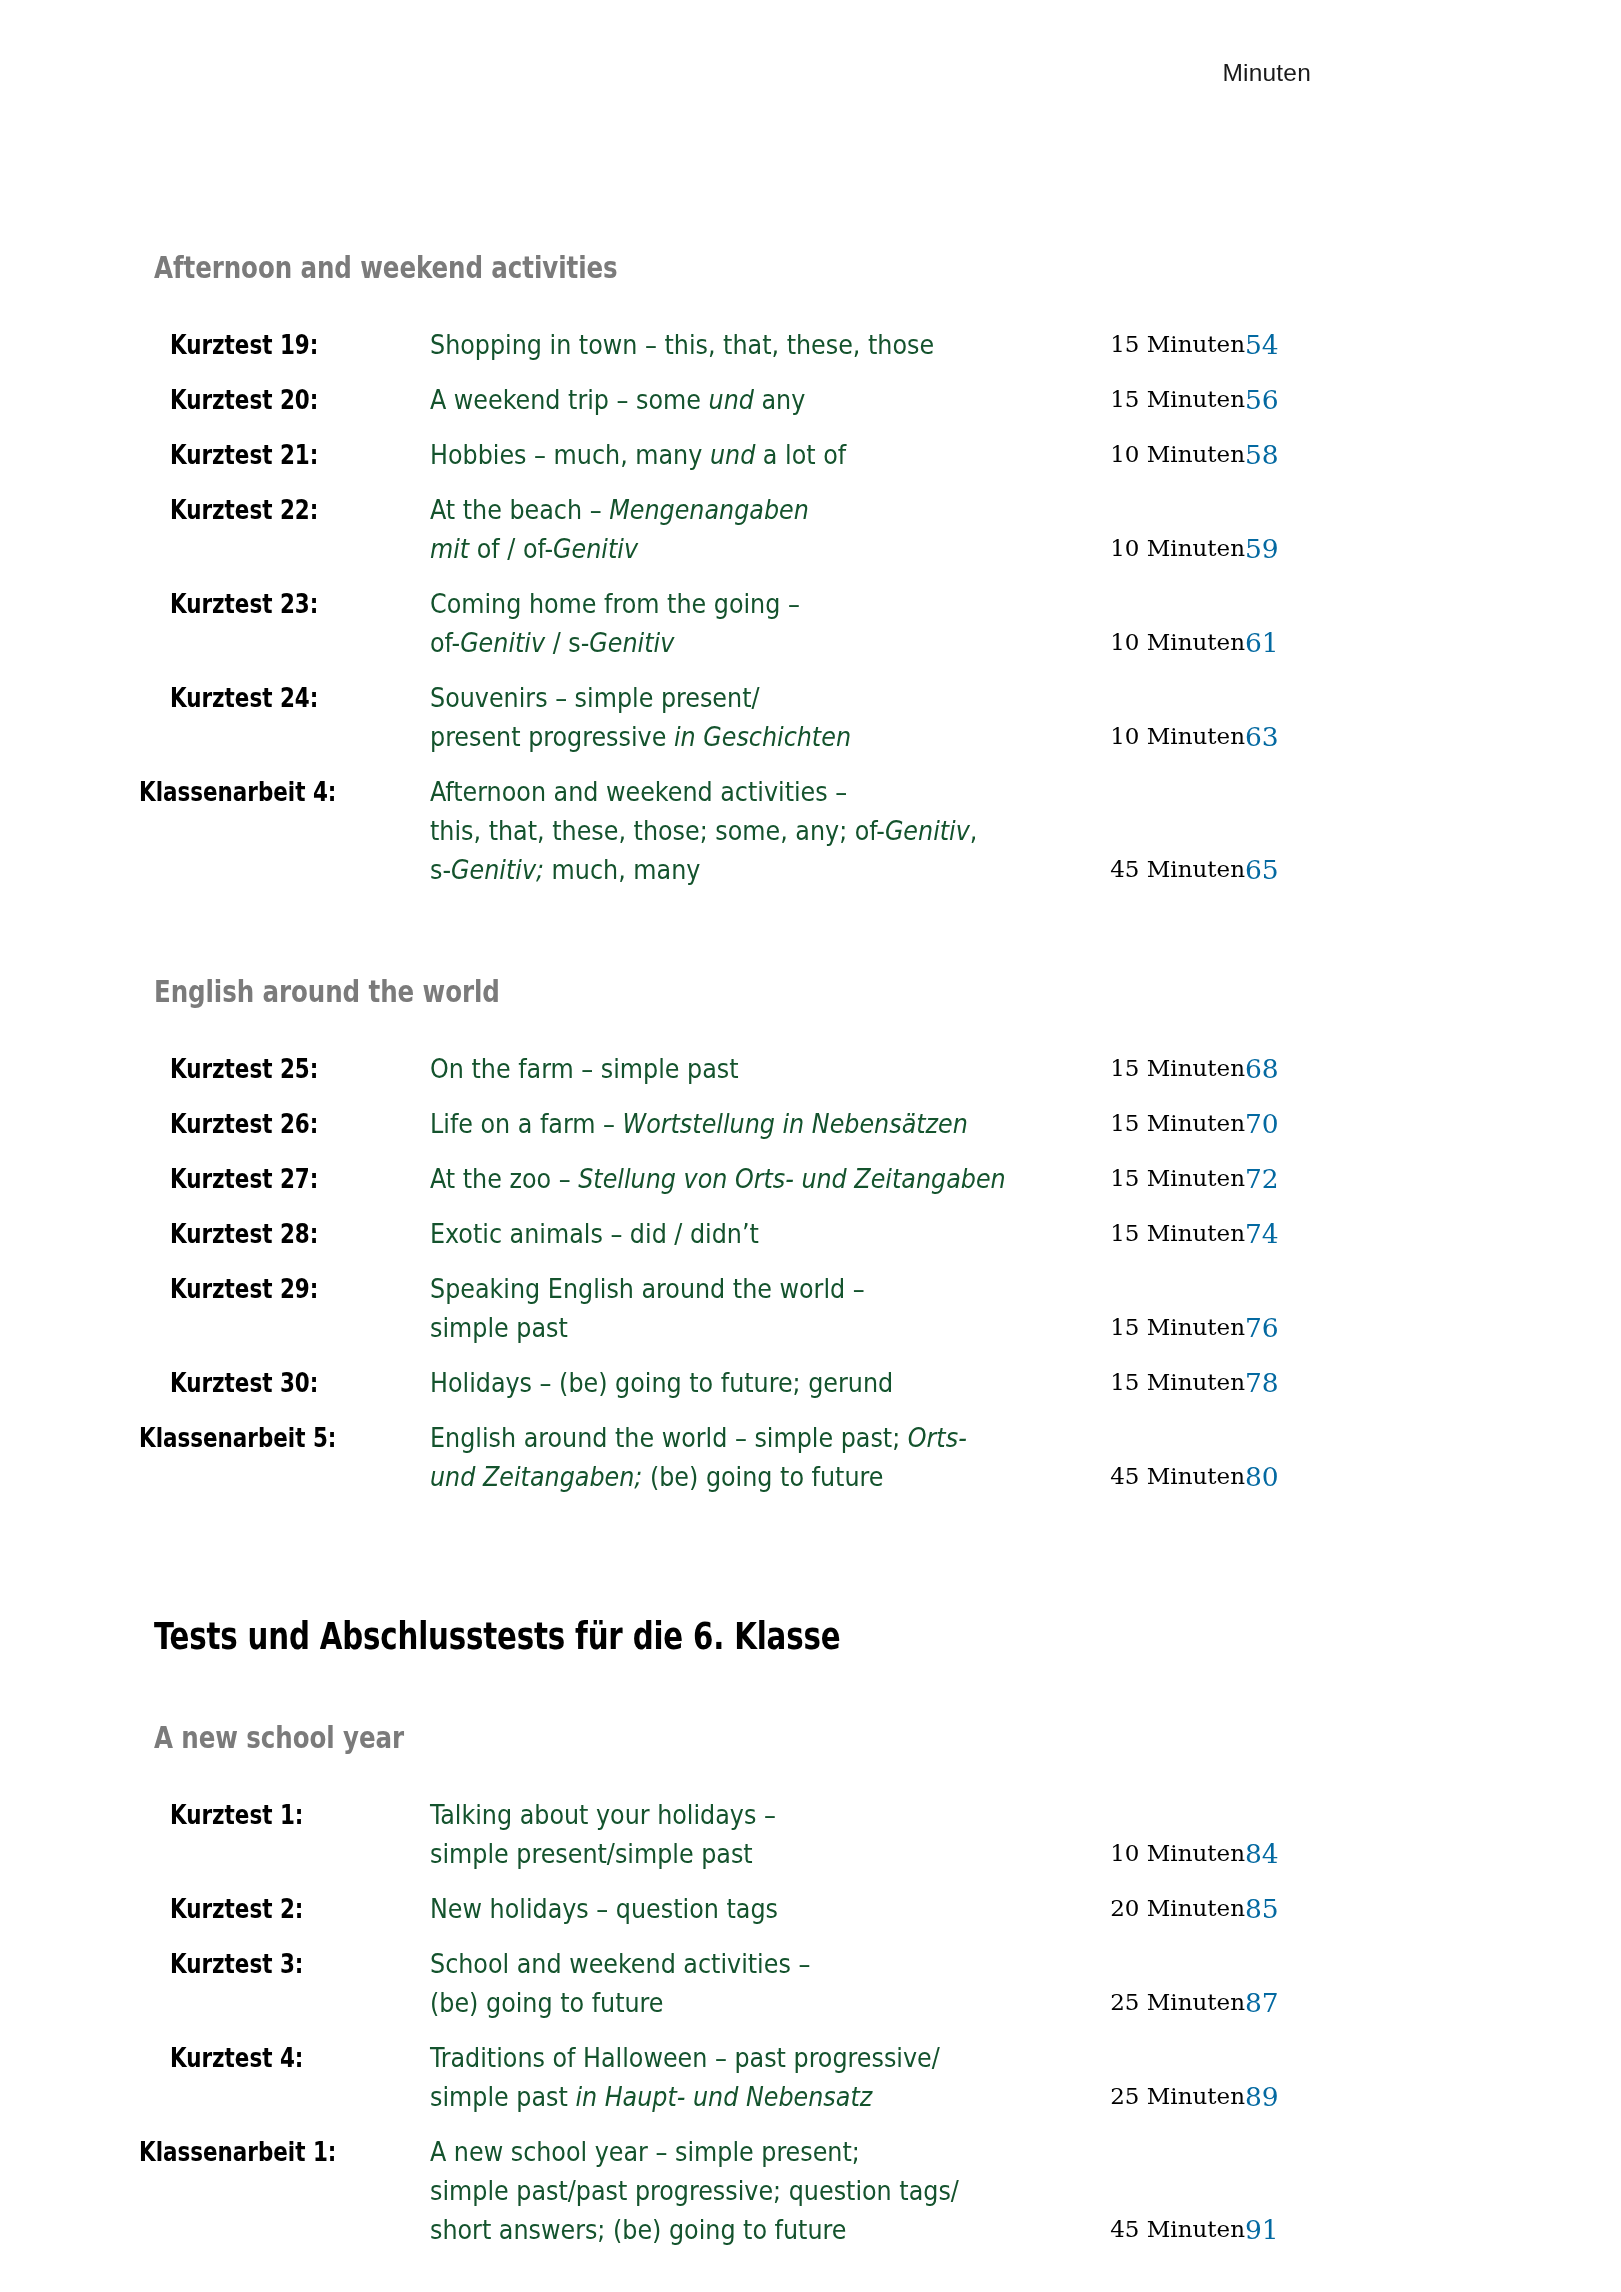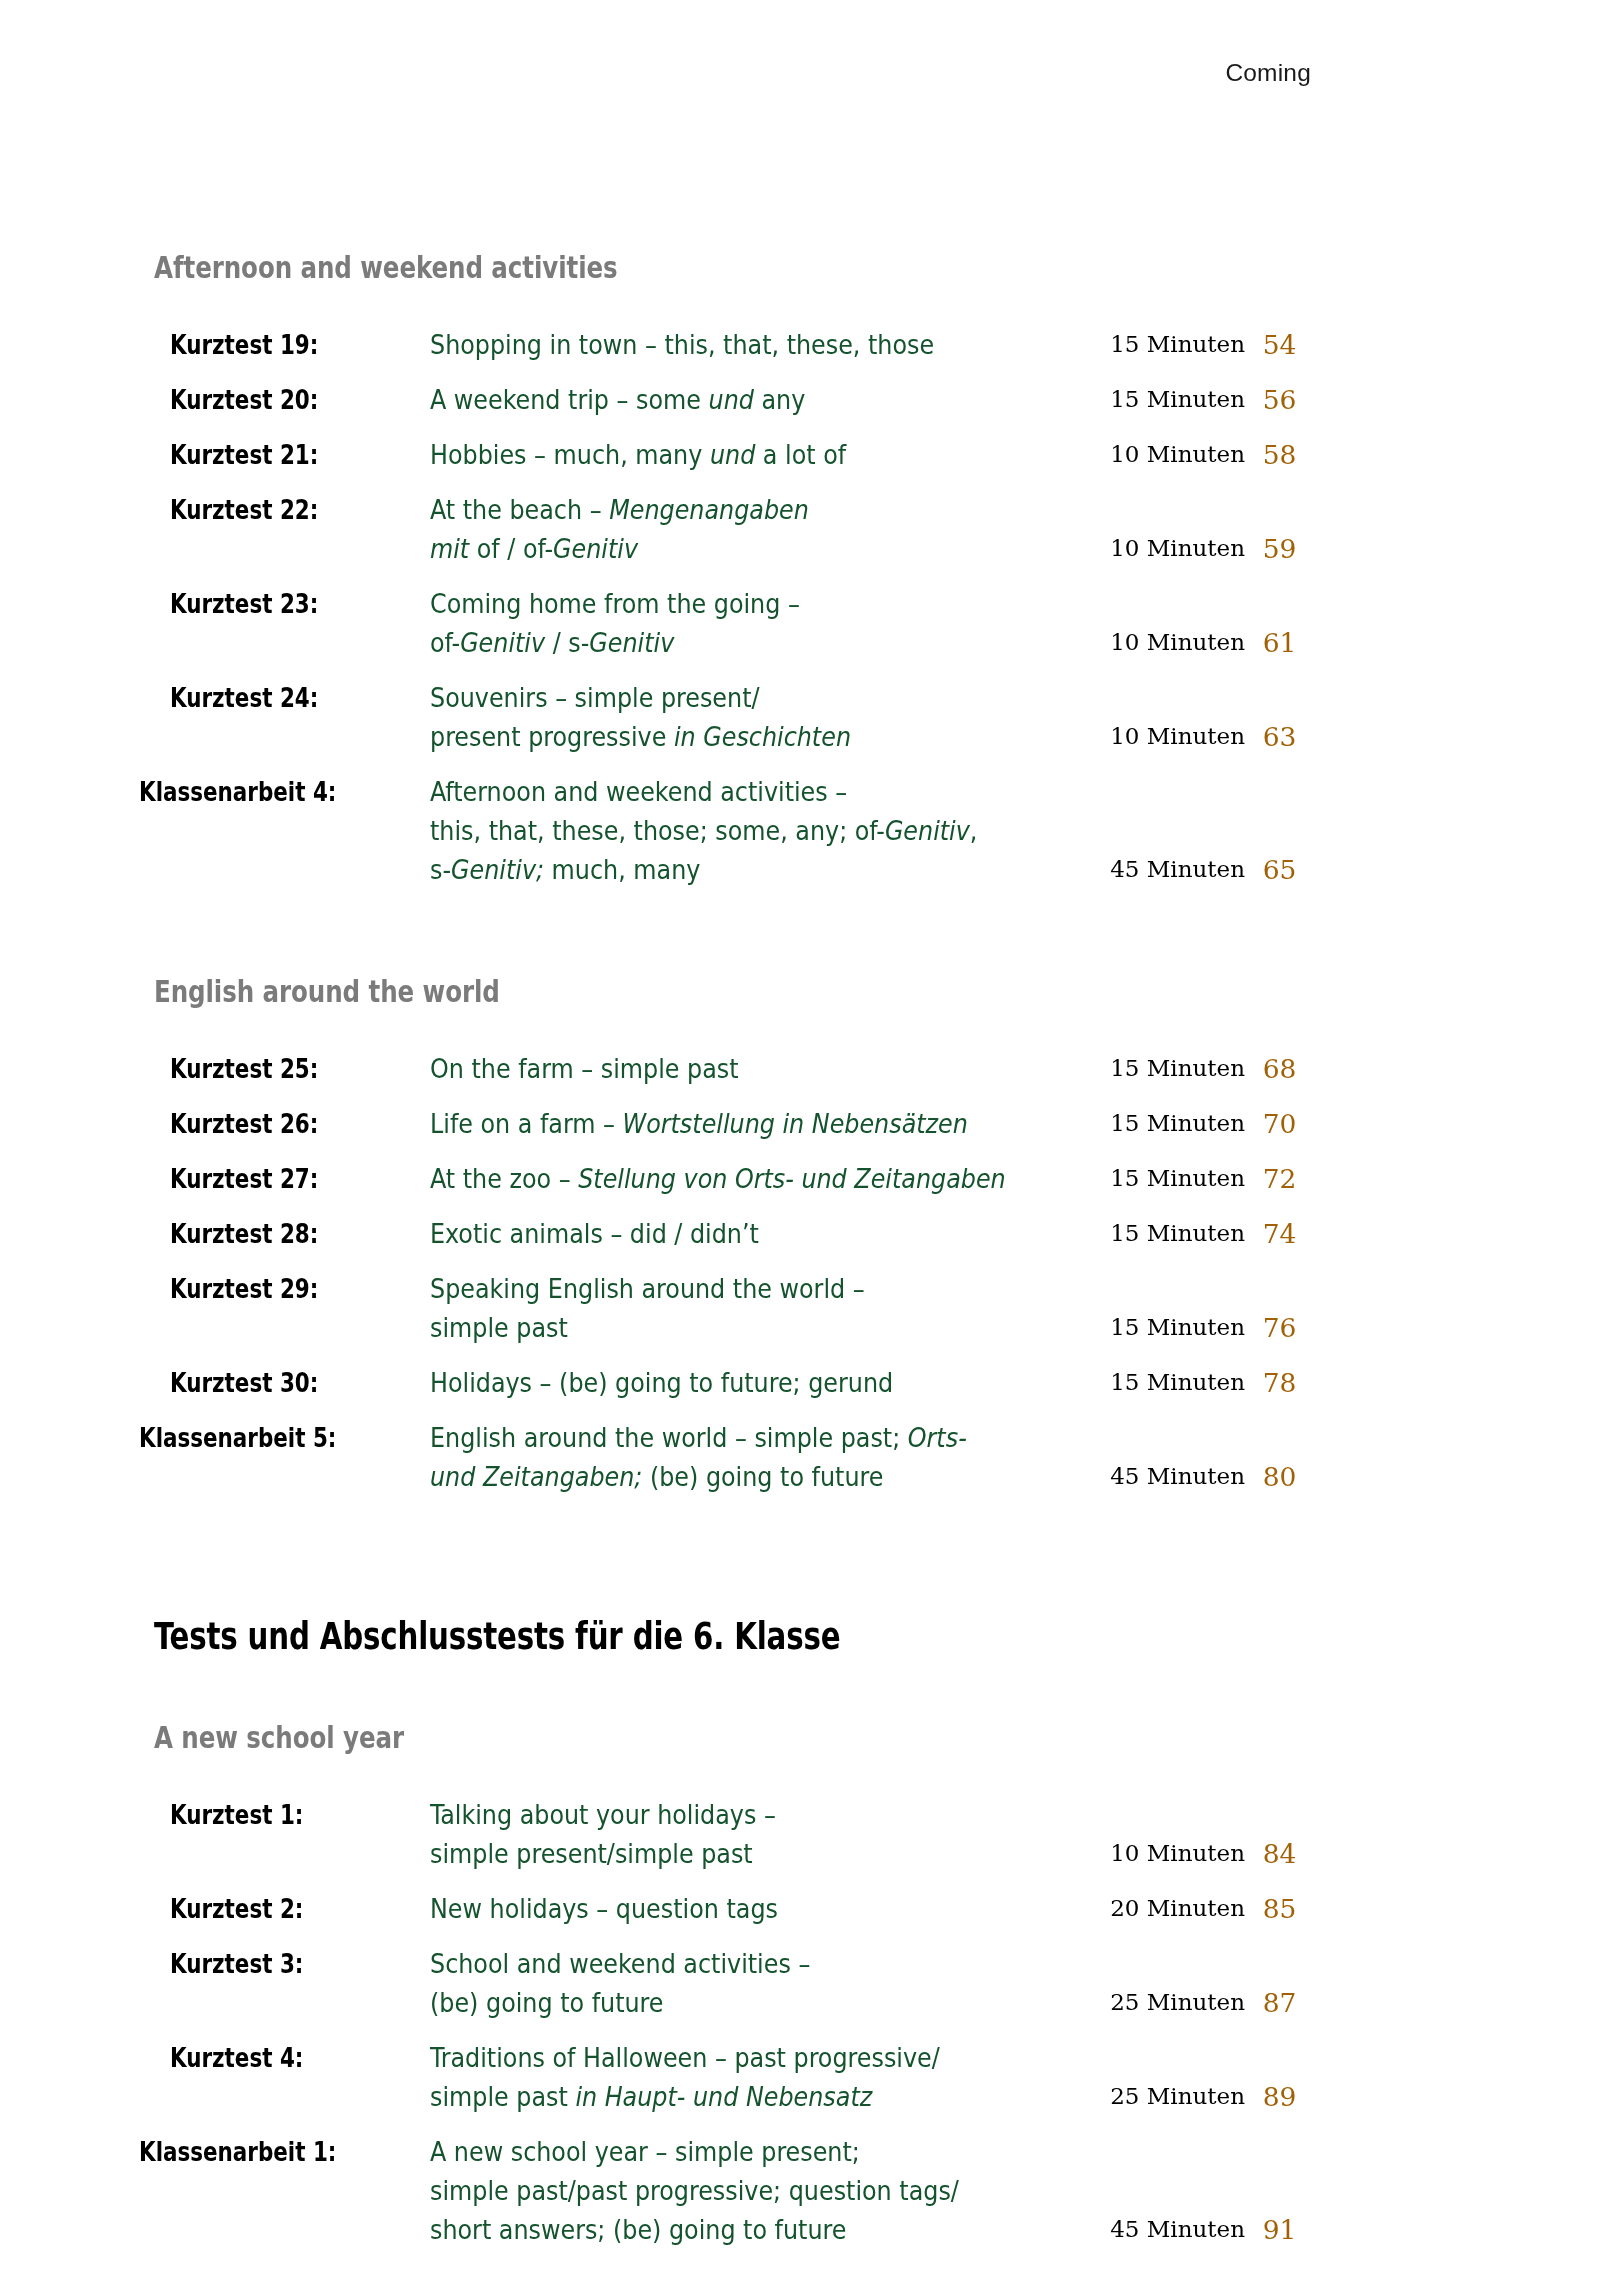--- a/index.html
+++ b/index.html
@@ -133,40 +133,40 @@
     text-align: right;
     white-space: nowrap;
   }
 
   .page-cell {
     flex: 0 0 auto;
     width: 69px;
     font-family: "DejaVu Serif", "Liberation Serif", serif;
     font-size: 26.5px;
     line-height: 39px;
-    color: #a16207;
-    text-align: center;
+    color: #0369a1;
+    text-align: left;
     white-space: nowrap;
   }
 
   
   .entry .right-stack {
     display: flex;
     flex: 0 0 auto;
   }
   .entry[data-lines="1"] .right-stack { margin-top: 0px; }
   .entry[data-lines="2"] .right-stack { margin-top: 39px; }
   .entry[data-lines="3"] .right-stack { margin-top: 78px; }
 </style>
 </head>
 <body>
 
 <div class="page">
 
-  <div class="running-head">Coming</div>
+  <div class="running-head">Minuten</div>
 
   <div class="content" id="toc-root">
       <div class="section-heading">Afternoon and weekend activities</div>
       <div class="block-gap-after-section"></div>
       <div class="entry" data-lines="1">
         <div class="label-cell">Kurztest 19:</div>
         <div class="desc-cell">
           <span class="ln"><span>Shopping in town – this, that, these, those</span></span>
         </div>
         <div class="right-stack">

